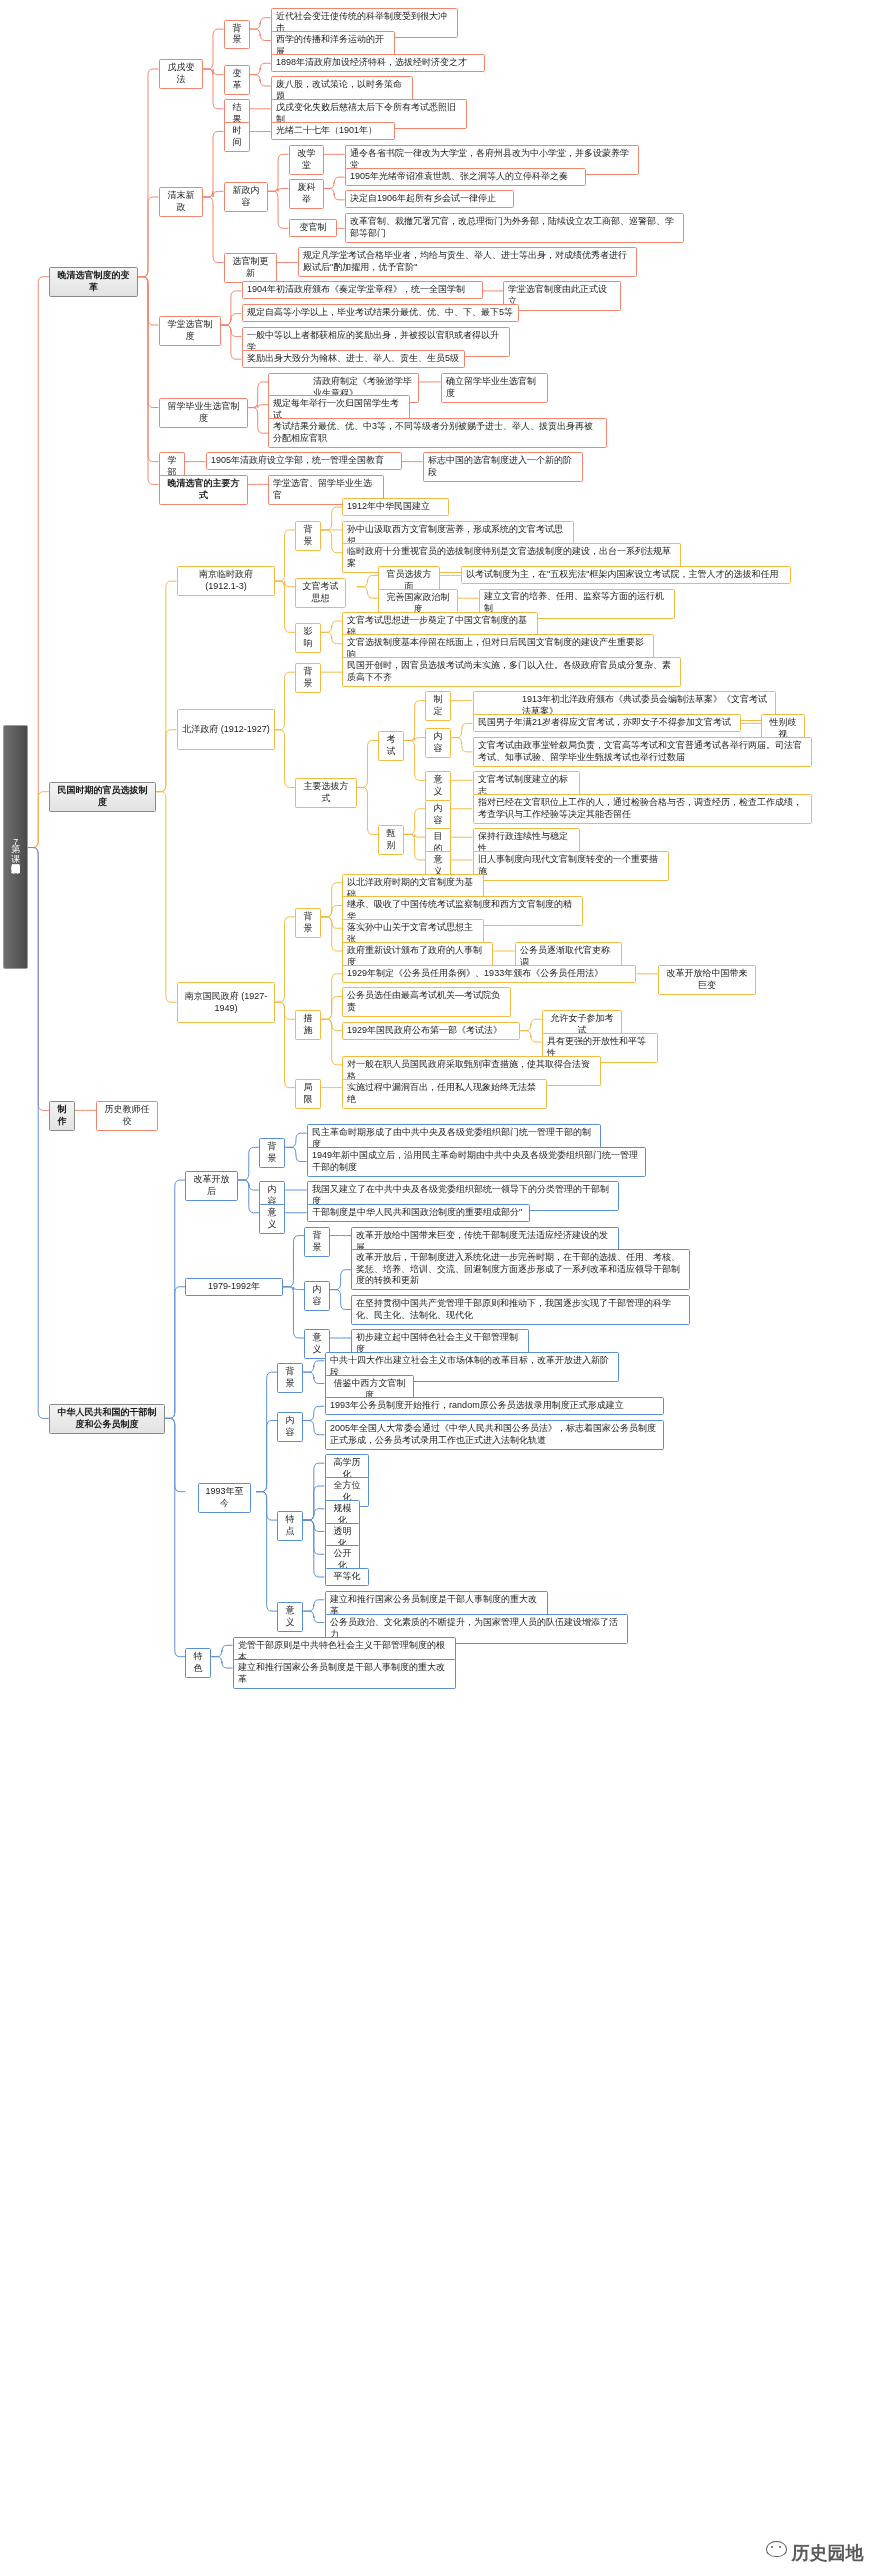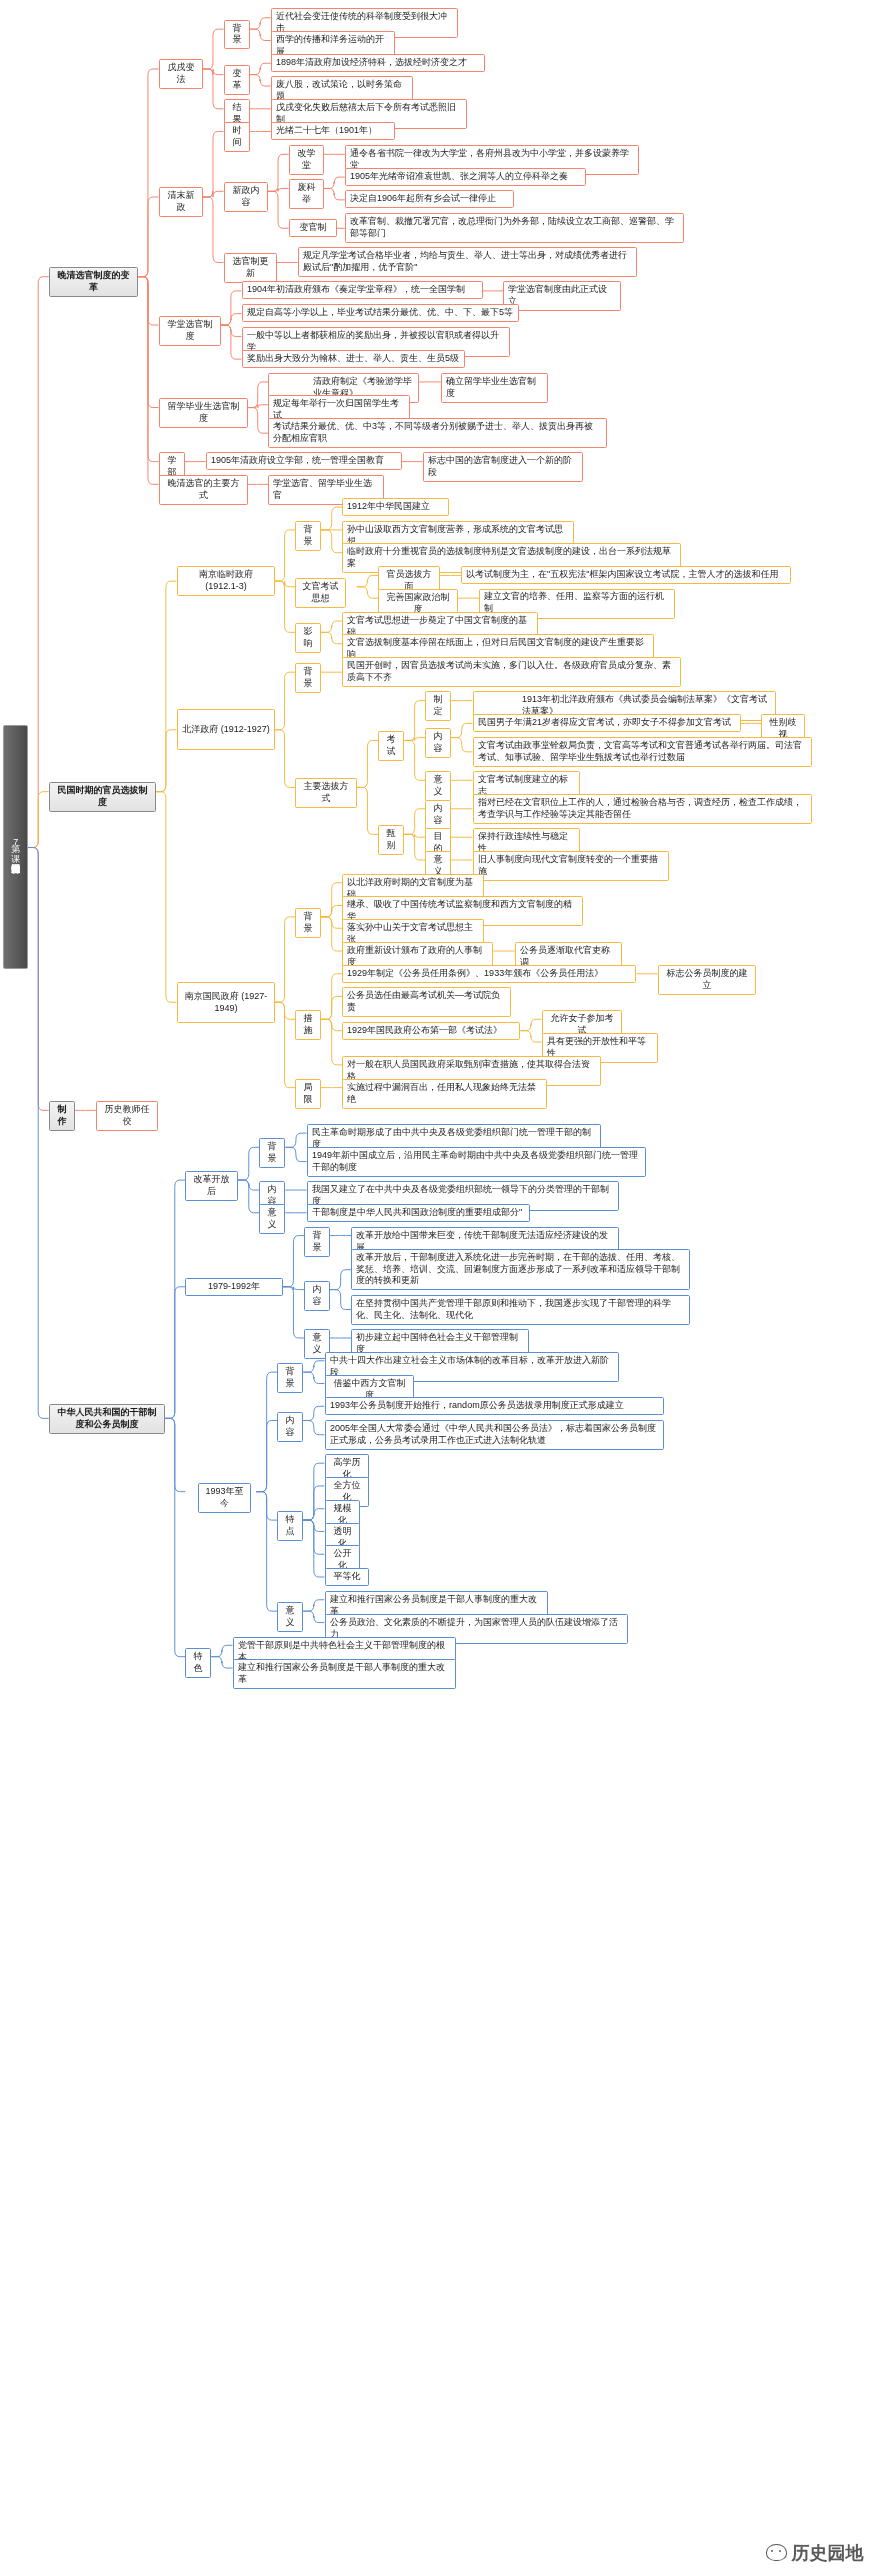--- a/index.html
+++ b/index.html
@@ -68,21 +68,21 @@
     left: 0; top: 0;
     width: 878px; height: 2576px;
     pointer-events: none;
   }
   svg.links path { fill: none; stroke-width: 1.2; }
 
   
   .watermark {
     position: absolute;
     right: 14.6px; bottom: 11.4px;
-    display: flex; align-items: center; gap: 4.9px;
+    display: flex; align-items: flex-start; gap: 4.9px;
     color: #4b4b4b;
     font-size: 18px;
     font-weight: bold;
     opacity: .92;
   }
   .wm-logo {
     width: 21px; height: 16.3px;
     border-radius: 50% 50% 45% 45%;
     border: 1.6px solid #4b4b4b;
     position: relative;
@@ -264,21 +264,21 @@
       <div class="node" style="left: 242px; top: 327px; width: 268px; min-height: 18px; border-color: rgb(244, 132, 109);">一般中等以上者都获相应的奖励出身，并被授以官职或者得以升学</div>
       <div class="node" style="left: 242px; top: 350px; width: 223px; min-height: 18px; border-color: rgb(244, 132, 109);">奖励出身大致分为翰林、进士、举人、贡生、生员5级</div>
       <div class="node center" style="left: 159px; top: 398px; width: 89px; min-height: 18px; border-color: rgb(244, 132, 109);">留学毕业生选官制度</div>
       <div class="node" style="left: 268px; top: 373px; width: 151px; min-height: 18px; border-color: rgb(244, 132, 109); padding-left: 44px;">清政府制定《考验游学毕业生章程》</div>
       <div class="node" style="left: 441px; top: 373px; width: 107px; min-height: 18px; border-color: rgb(244, 132, 109);">确立留学毕业生选官制度</div>
       <div class="node" style="left: 268px; top: 395px; width: 142px; min-height: 18px; border-color: rgb(244, 132, 109);">规定每年举行一次归国留学生考试</div>
       <div class="node" style="left: 268px; top: 418px; width: 339px; min-height: 29px; border-color: rgb(244, 132, 109);">考试结果分最优、优、中3等，不同等级者分别被赐予进士、举人、拔贡出身再被分配相应官职</div>
       <div class="node center" style="left: 159px; top: 452px; width: 26px; min-height: 18px; border-color: rgb(244, 132, 109);">学部</div>
       <div class="node" style="left: 206px; top: 452px; width: 196px; min-height: 18px; border-color: rgb(244, 132, 109);">1905年清政府设立学部，统一管理全国教育</div>
       <div class="node" style="left: 423px; top: 452px; width: 160px; min-height: 18px; border-color: rgb(244, 132, 109);">标志中国的选官制度进入一个新的阶段</div>
-      <div class="node center" style="left: 159px; top: 475px; width: 89px; min-height: 18px; border-color: rgb(244, 132, 109);">晚清选官的主要方式</div>
+      <div class="node center" style="left: 159px; top: 475px; width: 89px; min-height: 18px; border-color: rgb(244, 132, 109); font-weight: bold;">晚清选官的主要方式</div>
       <div class="node" style="left: 268px; top: 475px; width: 116px; min-height: 18px; border-color: rgb(244, 132, 109);">学堂选官、留学毕业生选官</div>
       <div class="node l1" style="left: 49px; top: 782px; width: 107px; min-height: 18px; border-color: rgb(138, 138, 138);">民国时期的官员选拔制度</div>
       <div class="node center" style="left: 177px; top: 566px; width: 98px; min-height: 29px; border-color: rgb(245, 185, 66);">南京临时政府
 (1912.1-3)</div>
       <div class="node center" style="left: 295px; top: 521px; width: 26px; min-height: 18px; border-color: rgb(245, 185, 66);">背景</div>
       <div class="node" style="left: 342px; top: 498px; width: 107px; min-height: 18px; border-color: rgb(245, 185, 66);">1912年中华民国建立</div>
       <div class="node" style="left: 342px; top: 521px; width: 232px; min-height: 18px; border-color: rgb(245, 185, 66);">孙中山汲取西方文官制度营养，形成系统的文官考试思想</div>
       <div class="node" style="left: 342px; top: 543px; width: 339px; min-height: 18px; border-color: rgb(245, 185, 66);">临时政府十分重视官员的选拔制度特别是文官选拔制度的建设，出台一系列法规草案</div>
       <div class="node center" style="left: 295px; top: 578px; width: 51px; min-height: 18px; border-color: rgb(245, 185, 66);">文官考试思想</div>
       <div class="node center" style="left: 378px; top: 566px; width: 62px; min-height: 18px; border-color: rgb(245, 185, 66);">官员选拔方面</div>
@@ -312,21 +312,21 @@
       <div class="node center" style="left: 177px; top: 982px; width: 98px; min-height: 41px; border-color: rgb(245, 185, 66);">南京国民政府
 (1927-1949)</div>
       <div class="node center" style="left: 295px; top: 908px; width: 26px; min-height: 18px; border-color: rgb(245, 185, 66);">背景</div>
       <div class="node" style="left: 342px; top: 874px; width: 142px; min-height: 18px; border-color: rgb(245, 185, 66);">以北洋政府时期的文官制度为基础</div>
       <div class="node" style="left: 342px; top: 896px; width: 241px; min-height: 18px; border-color: rgb(245, 185, 66);">继承、吸收了中国传统考试监察制度和西方文官制度的精华</div>
       <div class="node" style="left: 342px; top: 919px; width: 142px; min-height: 18px; border-color: rgb(245, 185, 66);">落实孙中山关于文官考试思想主张</div>
       <div class="node" style="left: 342px; top: 942px; width: 151px; min-height: 18px; border-color: rgb(245, 185, 66);">政府重新设计颁布了政府的人事制度</div>
       <div class="node" style="left: 515px; top: 942px; width: 107px; min-height: 18px; border-color: rgb(245, 185, 66);">公务员逐渐取代官吏称调</div>
       <div class="node center" style="left: 295px; top: 1010px; width: 26px; min-height: 18px; border-color: rgb(245, 185, 66);">措施</div>
       <div class="node" style="left: 342px; top: 965px; width: 294px; min-height: 18px; border-color: rgb(245, 185, 66);">1929年制定《公务员任用条例》、1933年颁布《公务员任用法》</div>
-      <div class="node center" style="left: 658px; top: 965px; width: 98px; min-height: 18px; border-color: rgb(245, 185, 66);">标志公务员制度的建立</div>
+      <div class="node center" style="left: 658px; top: 965px; width: 98px; min-height: 18px; border-color: rgb(245, 185, 66);">改革开放给中国带来巨变</div>
       <div class="node" style="left: 342px; top: 987px; width: 169px; min-height: 18px; border-color: rgb(245, 185, 66);">公务员选任由最高考试机关—考试院负责</div>
       <div class="node" style="left: 342px; top: 1022px; width: 178px; min-height: 18px; border-color: rgb(245, 185, 66);">1929年国民政府公布第一部《考试法》</div>
       <div class="node center" style="left: 542px; top: 1010px; width: 80px; min-height: 18px; border-color: rgb(245, 185, 66);">允许女子参加考试</div>
       <div class="node" style="left: 542px; top: 1033px; width: 116px; min-height: 18px; border-color: rgb(245, 185, 66);">具有更强的开放性和平等性</div>
       <div class="node" style="left: 342px; top: 1056px; width: 259px; min-height: 18px; border-color: rgb(245, 185, 66);">对一般在职人员国民政府采取甄别审查措施，使其取得合法资格</div>
       <div class="node center" style="left: 295px; top: 1079px; width: 26px; min-height: 18px; border-color: rgb(245, 185, 66);">局限</div>
       <div class="node" style="left: 342px; top: 1079px; width: 205px; min-height: 18px; border-color: rgb(245, 185, 66);">实施过程中漏洞百出，任用私人现象始终无法禁绝</div>
       <div class="node l1" style="left: 49px; top: 1101px; width: 26px; min-height: 18px; border-color: rgb(138, 138, 138);">制作</div>
       <div class="node center" style="left: 96px; top: 1101px; width: 62px; min-height: 18px; border-color: rgb(244, 132, 109);">历史教师任佼</div>
       <div class="node l1" style="left: 49px; top: 1404px; width: 116px; min-height: 29px; border-color: rgb(138, 138, 138);">中华人民共和国的干部制度和公务员制度</div>

